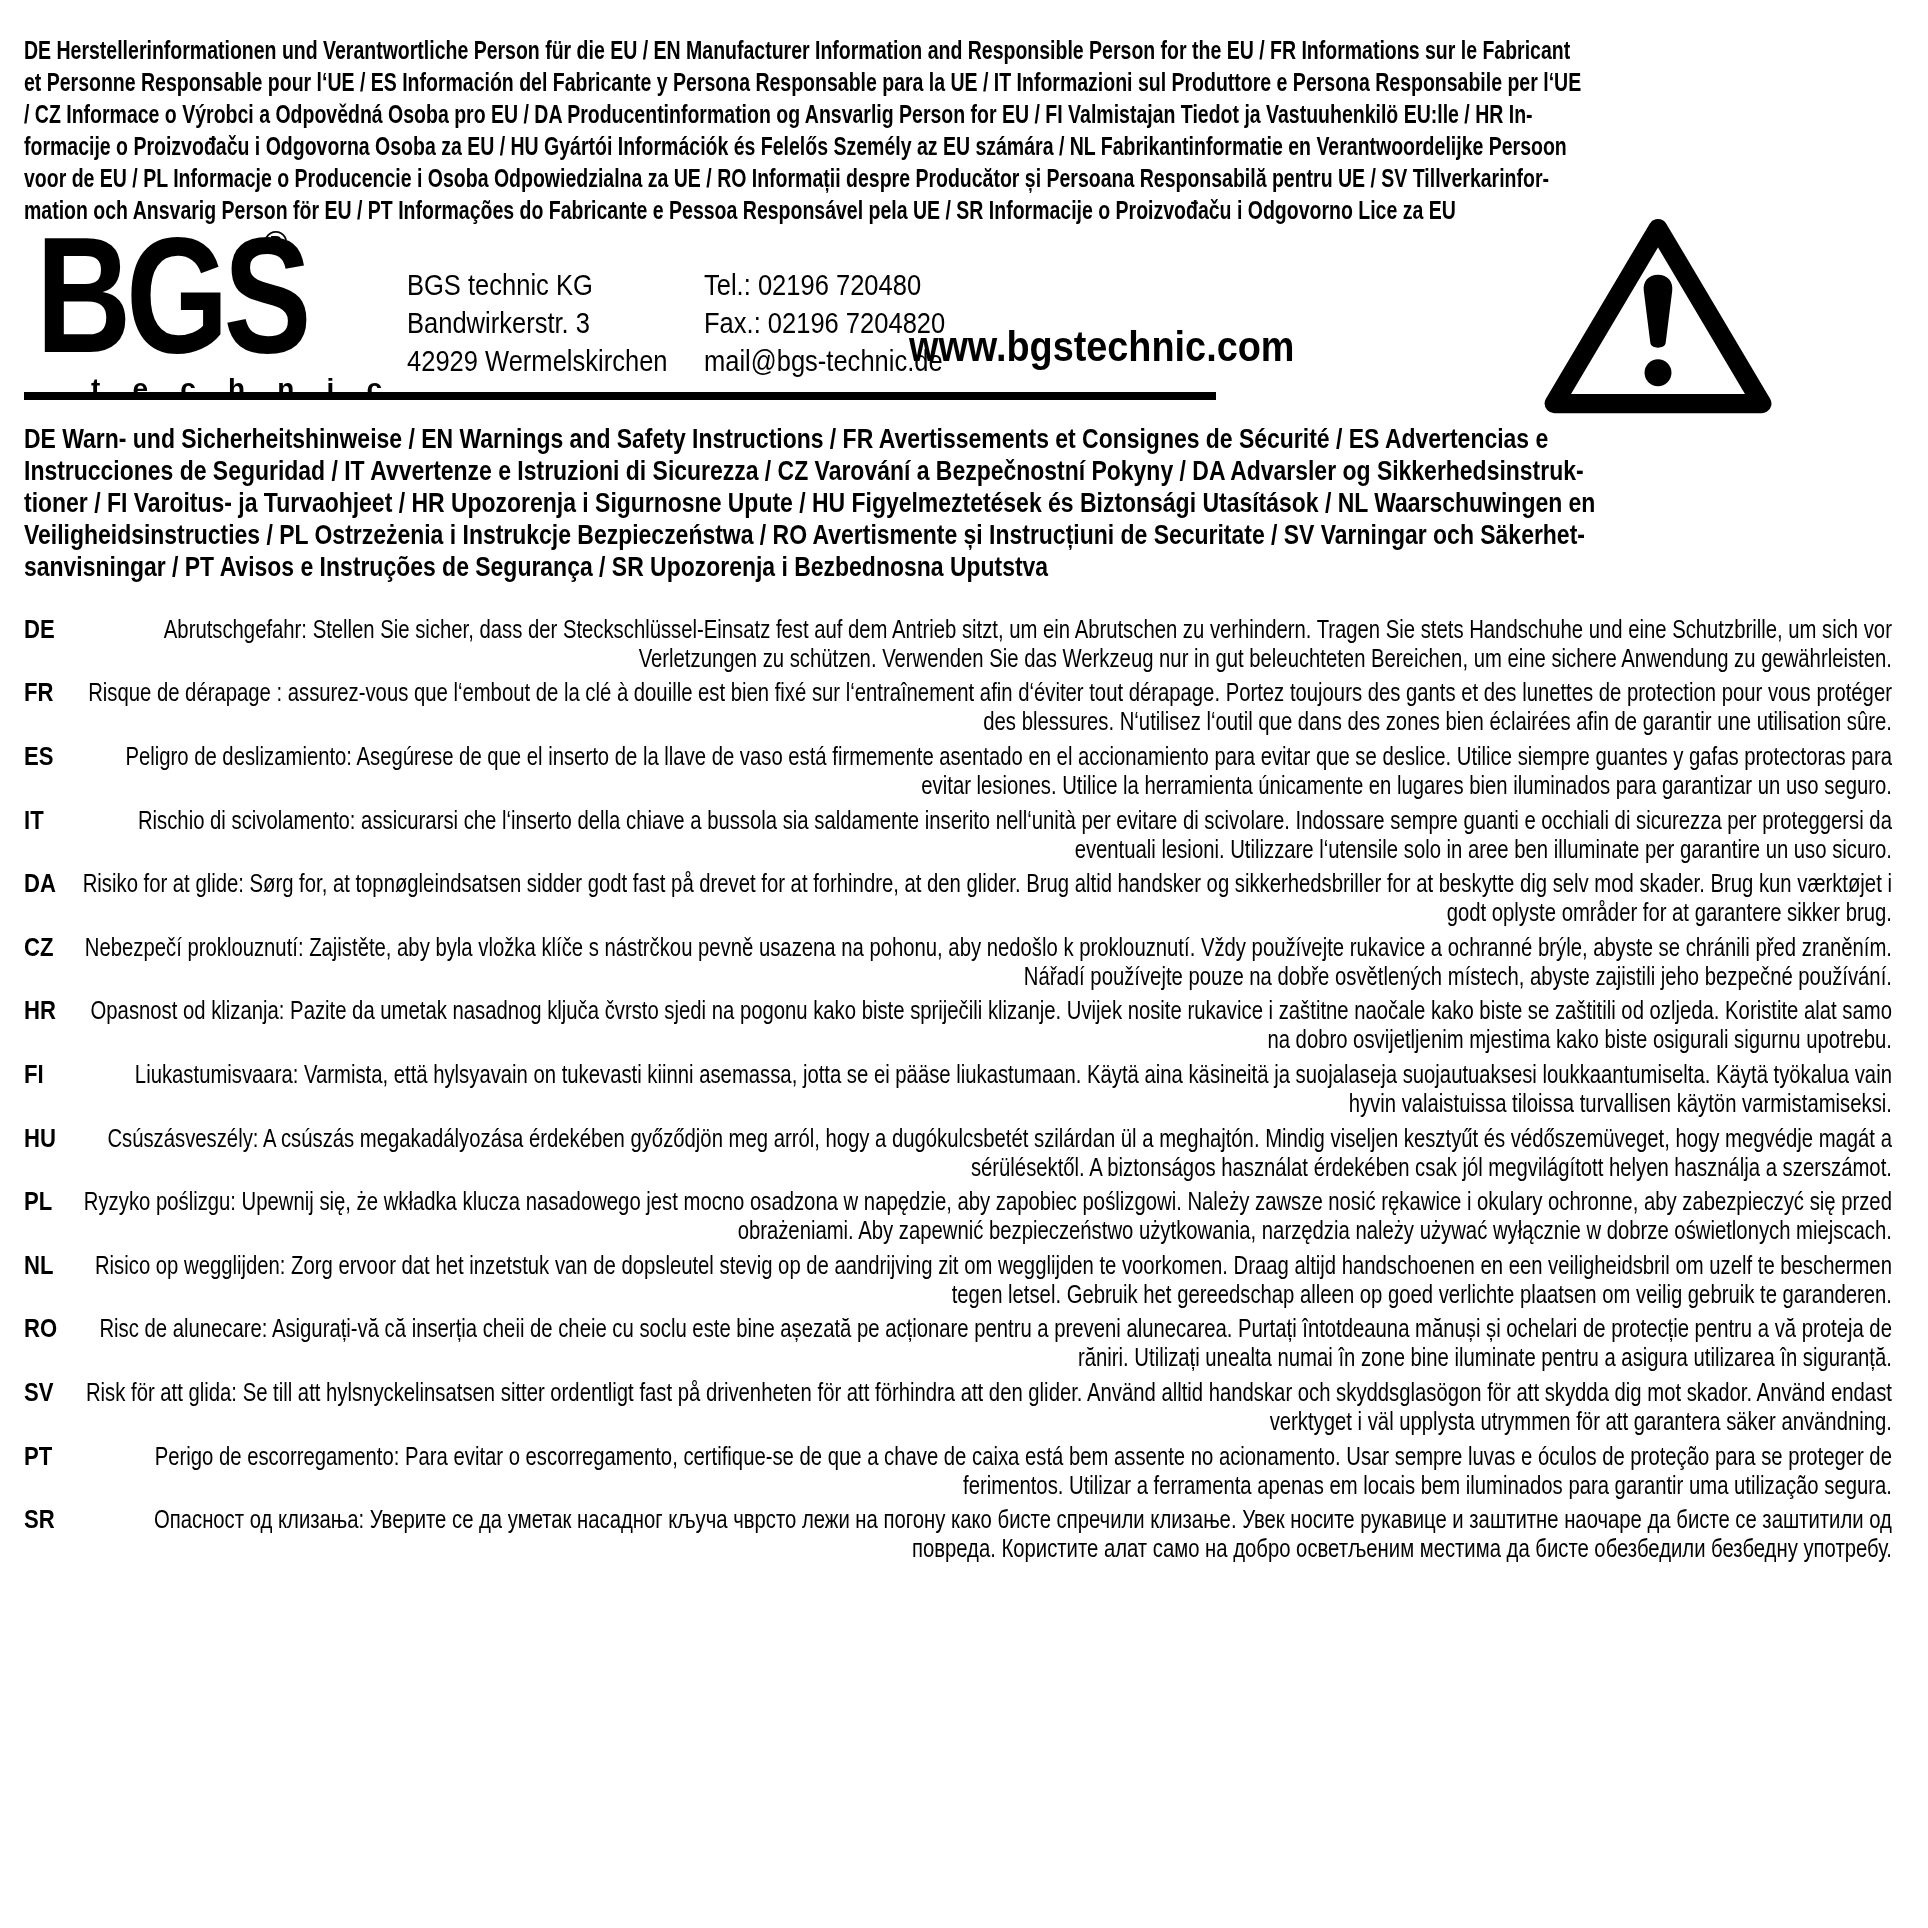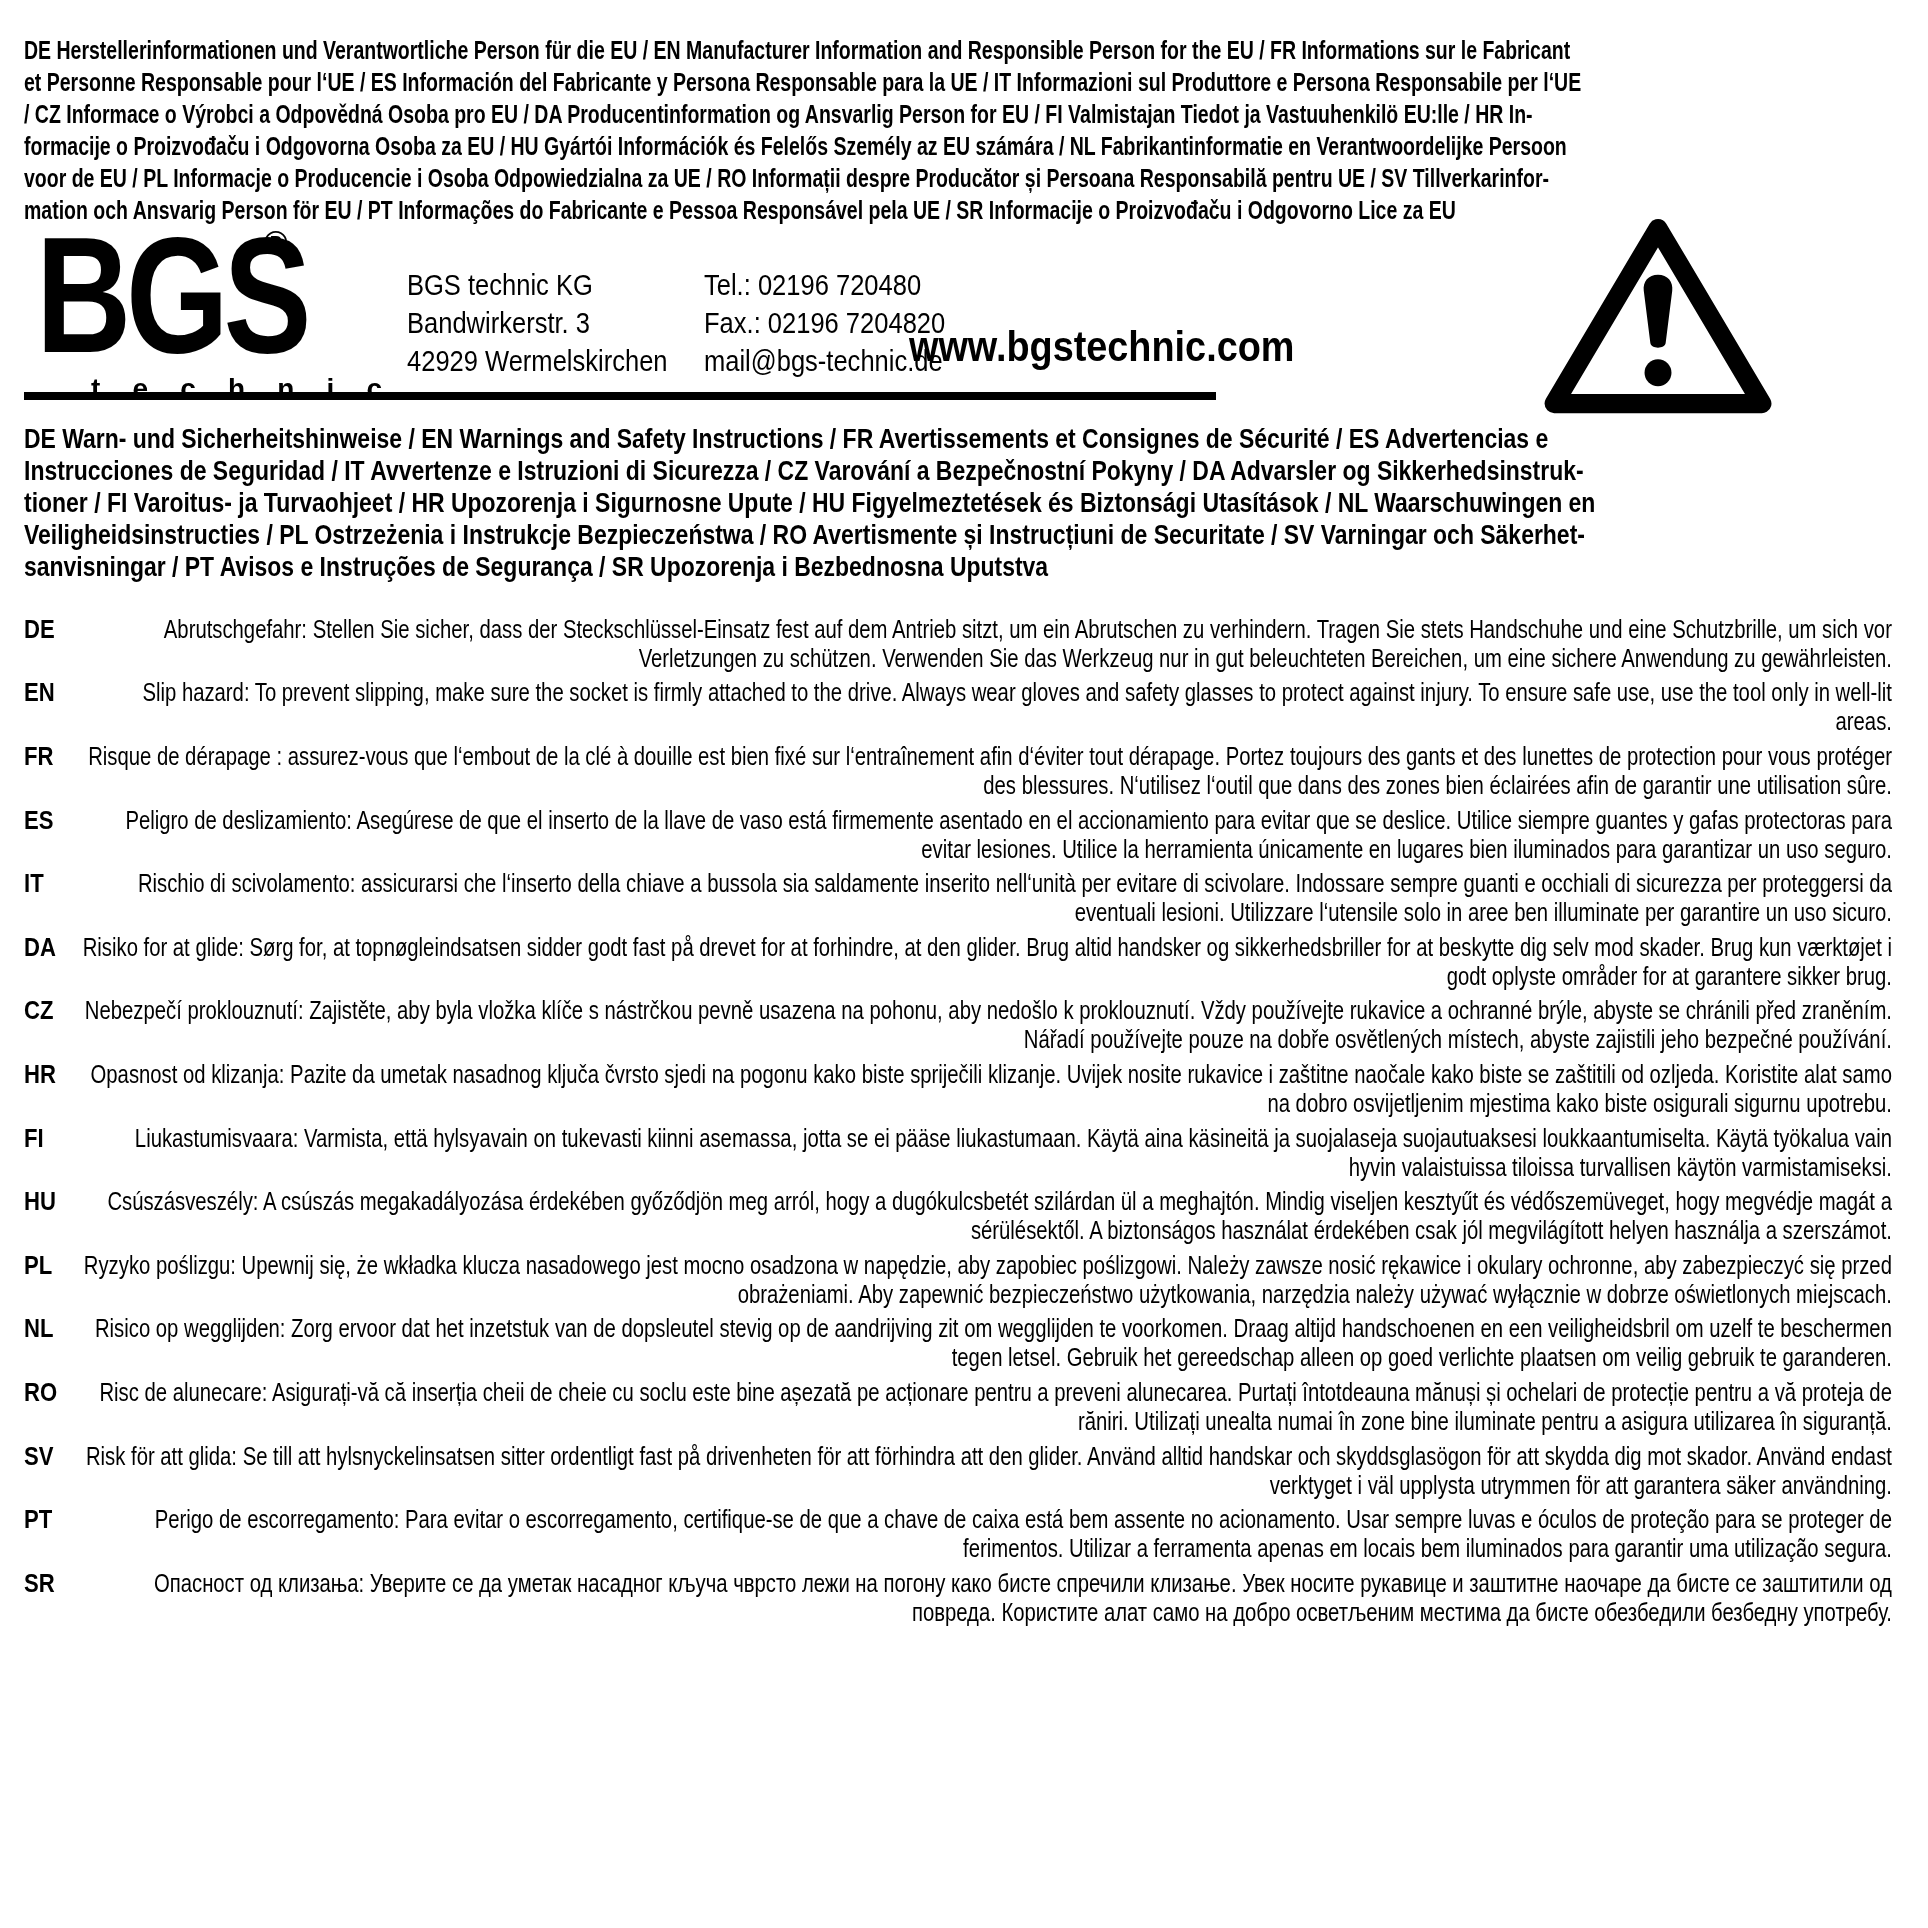--- a/index.html
+++ b/index.html
@@ -111,24 +111,20 @@
 Veiligheidsinstructies / PL Ostrzeżenia i Instrukcje Bezpieczeństwa / RO Avertismente și Instrucțiuni de Securitate / SV Varningar och Säkerhet-
 sanvisningar / PT Avisos e Instruções de Segurança / SR Upozorenja i Bezbednosna Uputstva</div>
 
   <div class="entries">
 
       <div class="entry">
         <span class="lang">DE</span>
         <div class="text cond-body">Abrutschgefahr: Stellen Sie sicher, dass der Steckschlüssel-Einsatz fest auf dem Antrieb sitzt, um ein Abrutschen zu verhindern. Tragen Sie stets Handschuhe und eine Schutzbrille, um sich vor Verletzungen zu schützen. Verwenden Sie das Werkzeug nur in gut beleuchteten Bereichen, um eine sichere Anwendung zu gewährleisten.</div>
       </div>
 
-      <div class="entry">
-        <span class="lang">EN</span>
-        <div class="text cond-body">Slip hazard: To prevent slipping, make sure the socket is firmly attached to the drive. Always wear gloves and safety glasses to protect against injury. To ensure safe use, use the tool only in well-lit areas.</div>
-      </div>
 
       <div class="entry">
         <span class="lang">FR</span>
         <div class="text cond-body">Risque de dérapage : assurez-vous que l‘embout de la clé à douille est bien fixé sur l‘entraînement afin d‘éviter tout dérapage. Portez toujours des gants et des lunettes de protection pour vous protéger des blessures. N‘utilisez l‘outil que dans des zones bien éclairées afin de garantir une utilisation sûre.</div>
       </div>
 
       <div class="entry">
         <span class="lang">ES</span>
         <div class="text cond-body">Peligro de deslizamiento: Asegúrese de que el inserto de la llave de vaso está firmemente asentado en el accionamiento para evitar que se deslice. Utilice siempre guantes y gafas protectoras para evitar lesiones. Utilice la herramienta únicamente en lugares bien iluminados para garantizar un uso seguro.</div>
       </div>

